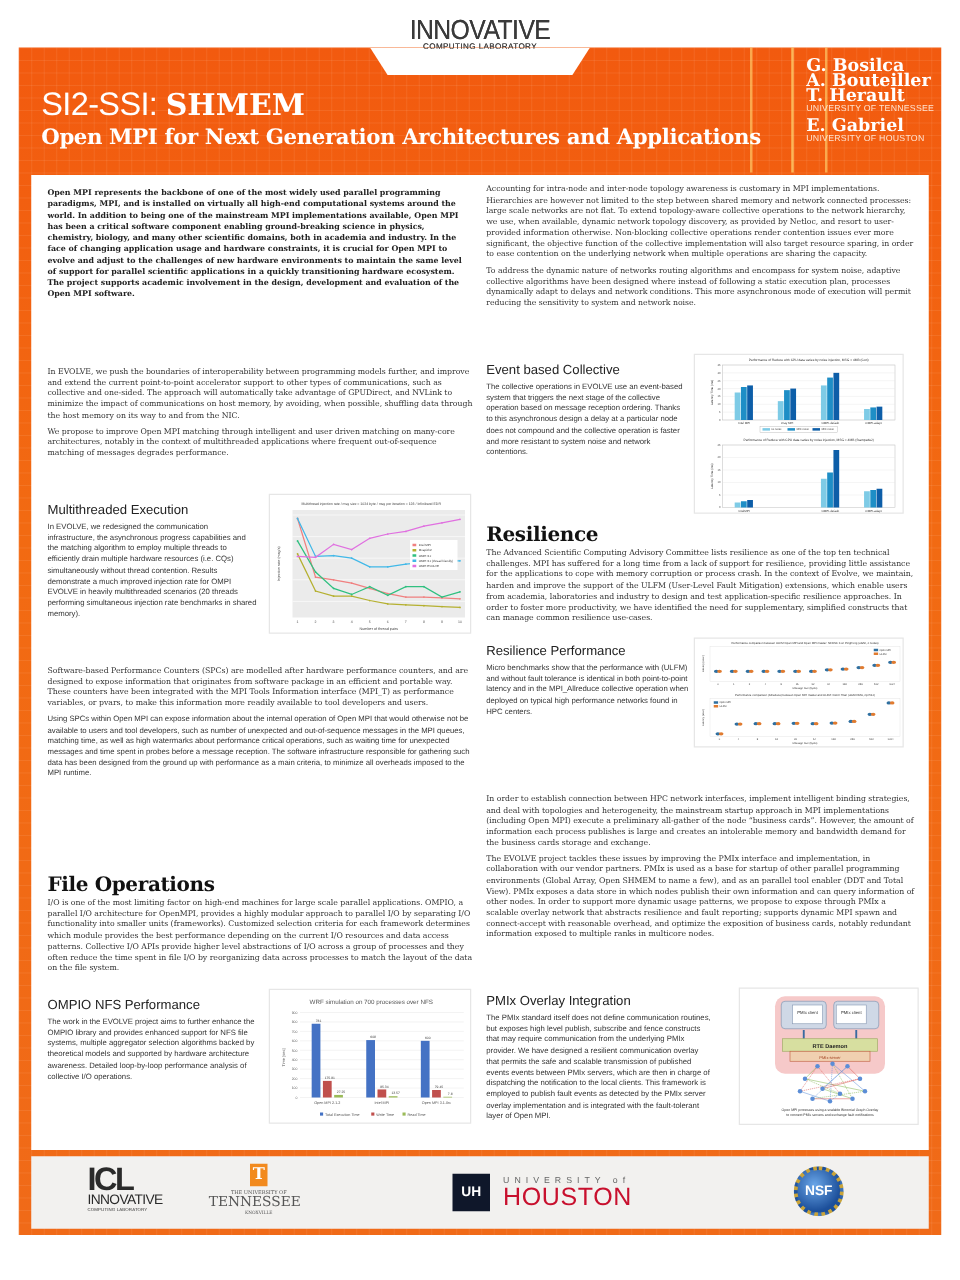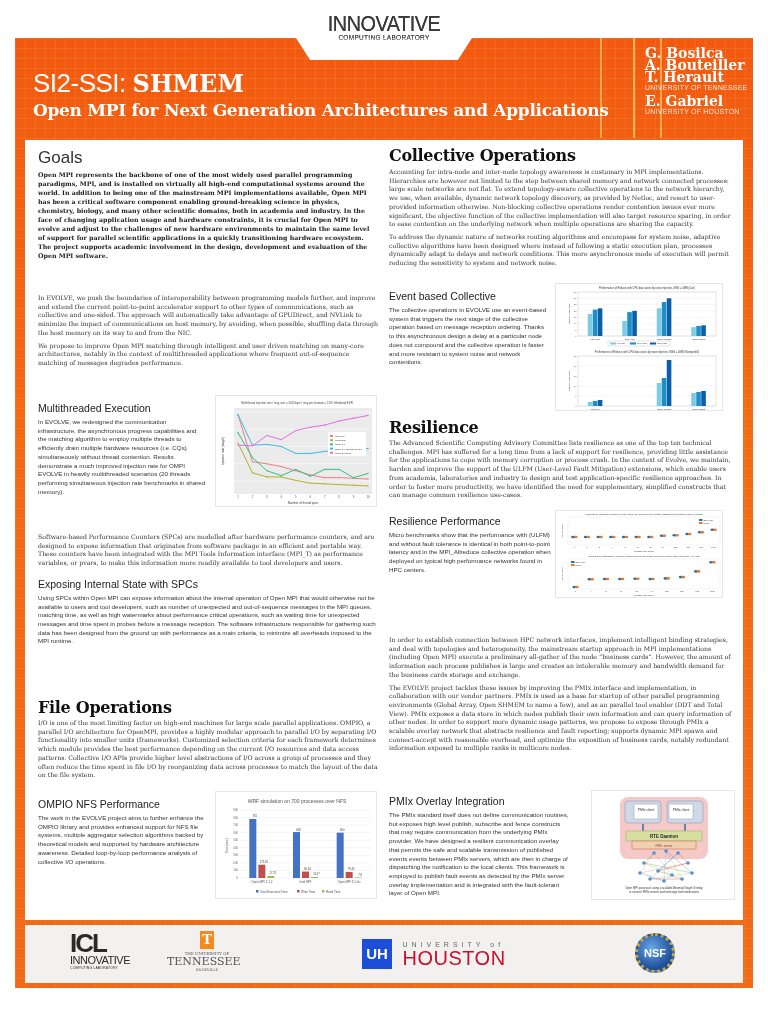--- a/index.html
+++ b/index.html
@@ -51,21 +51,21 @@
 
   
   .logo { position: absolute; }
   .icl-mark { font-family: "Liberation Sans", sans-serif; font-weight: bold; font-size: 26px; color: #2a2a2a; line-height: 24px; letter-spacing: -2px; }
   .icl-word { font-size: 11px; color: #2a2a2a; line-height: 11px; letter-spacing: -0.5px; }
   .icl-sub { font-size: 3.5px; color: #333; letter-spacing: 0.1px; }
   .ut-box { width: 14px; height: 18px; background: #f28a1e; color: #fff; font-family: "DejaVu Serif", serif; font-weight: bold; font-size: 13px; text-align: center; line-height: 18px; margin: 0 auto 2px; }
   .ut-line1 { font-family: "DejaVu Serif", serif; font-size: 4px; color: #555; text-align: center; }
   .ut-line2 { font-family: "DejaVu Serif", serif; font-size: 11px; color: #555; text-align: left; line-height: 12px; }
   .ut-line3 { font-family: "DejaVu Serif", serif; font-size: 3.5px; color: #555; text-align: center; }
-  .uh-box { width: 30px; height: 30px; background: #1d4ed8; color: #fff; font-weight: bold; font-size: 15px; text-align: center; line-height: 30px; display: inline-block; vertical-align: middle; }
+  .uh-box { width: 30px; height: 30px; background: #0f172a; color: #fff; font-weight: bold; font-size: 11px; text-align: center; line-height: 30px; display: inline-block; vertical-align: middle; }
   .uh-text { display: inline-block; vertical-align: middle; margin-left: 6px; }
   .uh-text .u { font-size: 7px; letter-spacing: 4px; color: #666; }
   .uh-text .h { font-size: 20px; color: #c8102e; line-height: 20px; letter-spacing: 0.5px; }
   .nsf { width: 40px; height: 40px; border-radius: 50%; background: radial-gradient(circle at 40% 35%, #6aa6e8, #1c4f9a 70%); border: 3px dotted #c9a43a; color: #fff; font-family: Liberation Sans, sans-serif; font-weight: bold; font-size: 11px; text-align: center; line-height: 34px; }
 </style>
 </head>
 <body>
 
 <div class="top-logo">
   <span class="big">INNOVATIVE</span>
@@ -94,21 +94,20 @@
   <span class="name">A. Bouteiller</span>
   <span class="name">T. Herault</span>
   <span class="affil">UNIVERSITY OF TENNESSEE</span>
   <span class="name">E. Gabriel</span>
   <span class="affil">UNIVERSITY OF HOUSTON</span>
 </div>
 
 <div class="panel">
 
   <div class="block" style="left:13px; top:8px; width:340px;">
-    <h2 class="light">Goals</h2>
     <p class="serif bold" style="margin-top:2px">Open MPI represents the backbone of one of the most widely used parallel programming paradigms, MPI, and is installed on virtually all high-end computational systems around the world. In addition to being one of the mainstream MPI implementations available, Open MPI has been a critical software component enabling ground-breaking science in physics, chemistry, biology, and many other scientific domains, both in academia and industry. In the face of changing application usage and hardware constraints, it is crucial for Open MPI to evolve and adjust to the challenges of new hardware environments to maintain the same level of support for parallel scientific applications in a quickly transitioning hardware ecosystem. The project supports academic involvement in the design, development and evaluation of the Open MPI software.</p>
   </div>
 
   <div class="block" style="left:13px; top:152px; width:340px;">
     <p class="serif" style="margin-top:2px">In EVOLVE, we push the boundaries of interoperability between programming models further, and improve and extend the current point-to-point accelerator support to other types of communications, such as collective and one-sided. The approach will automatically take advantage of GPUDirect, and NVLink to minimize the impact of communications on host memory, by avoiding, when possible, shuffling data through the host memory on its way to and from the NIC.</p>
     <p class="serif">We propose to improve Open MPI matching through intelligent and user driven matching on many-core architectures, notably in the context of multithreaded applications where frequent out-of-sequence matching of  messages degrades performance.</p>
   </div>
 
   <div class="block" style="left:13px; top:262px; width:168px;">
     <h3>Multithreaded Execution</h3>
@@ -208,21 +207,20 @@
           <text x="108.66666666666666" y="102" font-size="2.8" text-anchor="middle" fill="#555">7</text>
           <text x="123.11111111111111" y="102" font-size="2.8" text-anchor="middle" fill="#555">8</text>
           <text x="137.55555555555554" y="102" font-size="2.8" text-anchor="middle" fill="#555">9</text>
           <text x="152" y="102" font-size="2.8" text-anchor="middle" fill="#555">10</text>
         </g>
     </svg>
   </div>
 
   <div class="block" style="left:13px; top:392px; width:340px;">
     <p class="serif" style="margin-top:1px">Software-based Performance Counters (SPCs) are modelled after hardware performance counters, and are designed to expose information that originates from software package in an efficient and portable way. These counters have been integrated with the MPI Tools Information interface (MPI_T) as performance variables, or pvars, to make this information more readily available to tool developers and users.</p>
-    <h3 style="margin-top:10px">Exposing Internal State with SPCs</h3>
     <p class="sans">Using SPCs within Open MPI can expose information about the internal operation of Open MPI that would otherwise not be available to users and tool developers, such as number of unexpected and out-of-sequence messages in the MPI queues, matching time, as well as high watermarks about performance critical operations, such as waiting time for unexpected messages and time spent in probes before a message reception. The software infrastructure responsible for gathering such data has been designed from the ground up with performance as a main criteria, to minimize all overheads imposed to the MPI runtime.</p>
   </div>
 
   <div class="block" style="left:13px; top:558px; width:340px;">
     <h2 class="serif">File Operations</h2>
     <p class="serif" style="margin-top:1px">I/O is one of the most limiting factor on high-end machines for large scale parallel  applications. OMPIO, a parallel I/O architecture for  OpenMPI, provides a highly modular approach to parallel I/O by separating I/O  functionality into smaller units (frameworks). Customized selection criteria for each framework determines which module provides the best performance depending on the current I/O resources and data access patterns. Collective I/O APIs provide higher level abstractions of I/O across a group of processes and they often reduce the time spent in file I/O by reorganizing data across processes to match the layout of the data on the file system.</p>
   </div>
 
   <div class="block" style="left:13px; top:658px; width:168px;">
     <h3>OMPIO NFS Performance</h3>
@@ -287,21 +285,20 @@
           <text x="44" y="100.5" font-size="3" fill="#555">Total Execution Time</text>
           <rect x="81" y="98" width="2.5" height="2.5" fill="#c0504d"></rect>
           <text x="85" y="100.5" font-size="3" fill="#555">Write Time</text>
           <rect x="106" y="98" width="2.5" height="2.5" fill="#9bbb59"></rect>
           <text x="110" y="100.5" font-size="3" fill="#555">Read Time</text>
         </g>
     </svg>
   </div>
 
   <div class="block" style="left:364px; top:6px; width:345px;">
-    <h2 class="serif">Collective Operations</h2>
     <p class="serif" style="margin-top:2px">Accounting for intra-node and inter-node  topology awareness is customary in MPI implementations. Hierarchies are however not limited to the step between shared memory and network connected processes: large scale networks are not flat. To extend topology-aware collective operations to the network hierarchy, we use, when available, dynamic network topology discovery, as provided by Netloc, and resort to user-provided information otherwise. Non-blocking collective operations render contention issues ever more significant, the objective function of the collective implementation will also target resource sparing, in order to ease contention on the underlying network when multiple operations are sharing the capacity.</p>
     <p class="serif">To address the dynamic nature of networks routing algorithms and encompass for system noise, adaptive collective algorithms have been designed where instead of following a static execution plan, processes dynamically adapt to delays and network conditions. This more asynchronous mode of execution will permit reducing the sensitivity to system and network noise.</p>
   </div>
 
   <div class="block" style="left:364px; top:150px; width:160px;">
     <h3>Event based Collective</h3>
     <p class="sans">The collective operations in EVOLVE use an event-based system that triggers the next stage of the collective operation based on message reception ordering. Thanks to this asynchronous design a delay at a particular node does not compound and the collective operation is faster and more resistant to system noise and network contentions.</p>
   </div>
 
   <div class="figure" style="left:530px; top:143px; width:168px; height:128px;">

